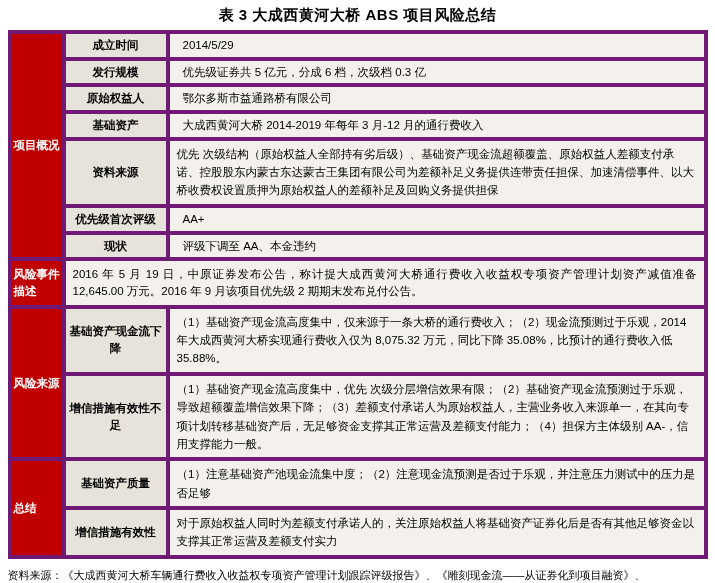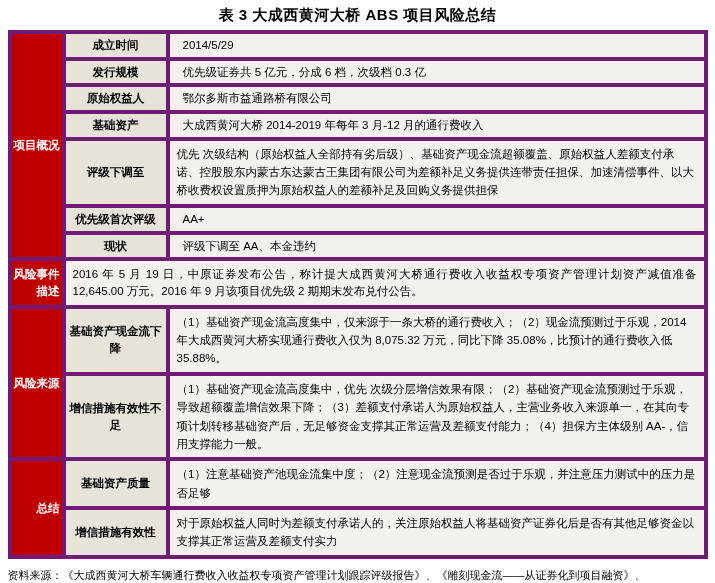--- a/index.html
+++ b/index.html
@@ -37,21 +37,21 @@
   table.main td {
     border: 4px solid #701a75;
     vertical-align: middle;
     font-size: 11.5px;
     line-height: 1.45;
   }
   td.cat {
     background: #c00000;
     color: #ffffff;
     font-weight: bold;
-    text-align: right;
+    text-align: left;
     width: 54px;
     font-size: 13px;
     line-height: 1.35;
     padding: 2px;
   }
   td.lab {
     background: #e8e3da;
     color: #000000;
     font-weight: bold;
     text-align: center;
@@ -112,21 +112,21 @@
       </tr>
       <tr>
         <td class="lab">原始权益人</td>
         <td class="val">鄂尔多斯市益通路桥有限公司</td>
       </tr>
       <tr>
         <td class="lab">基础资产</td>
         <td class="val">大成西黄河大桥 2014-2019 年每年 3 月-12 月的通行费收入</td>
       </tr>
       <tr>
-        <td class="lab">评级下调至</td>
+        <td class="lab">资料来源</td>
         <td class="val wide">优先 次级结构（原始权益人全部持有劣后级）、基础资产现金流超额覆盖、原始权益人差额支付承诺、控股股东内蒙古东达蒙古王集团有限公司为差额补足义务提供连带责任担保、加速清偿事件、以大桥收费权设置质押为原始权益人的差额补足及回购义务提供担保</td>
       </tr>
       <tr>
         <td class="lab">优先级首次评级</td>
         <td class="val">AA+</td>
       </tr>
       <tr>
         <td class="lab">现状</td>
         <td class="val">评级下调至 AA、本金违约</td>
       </tr>

